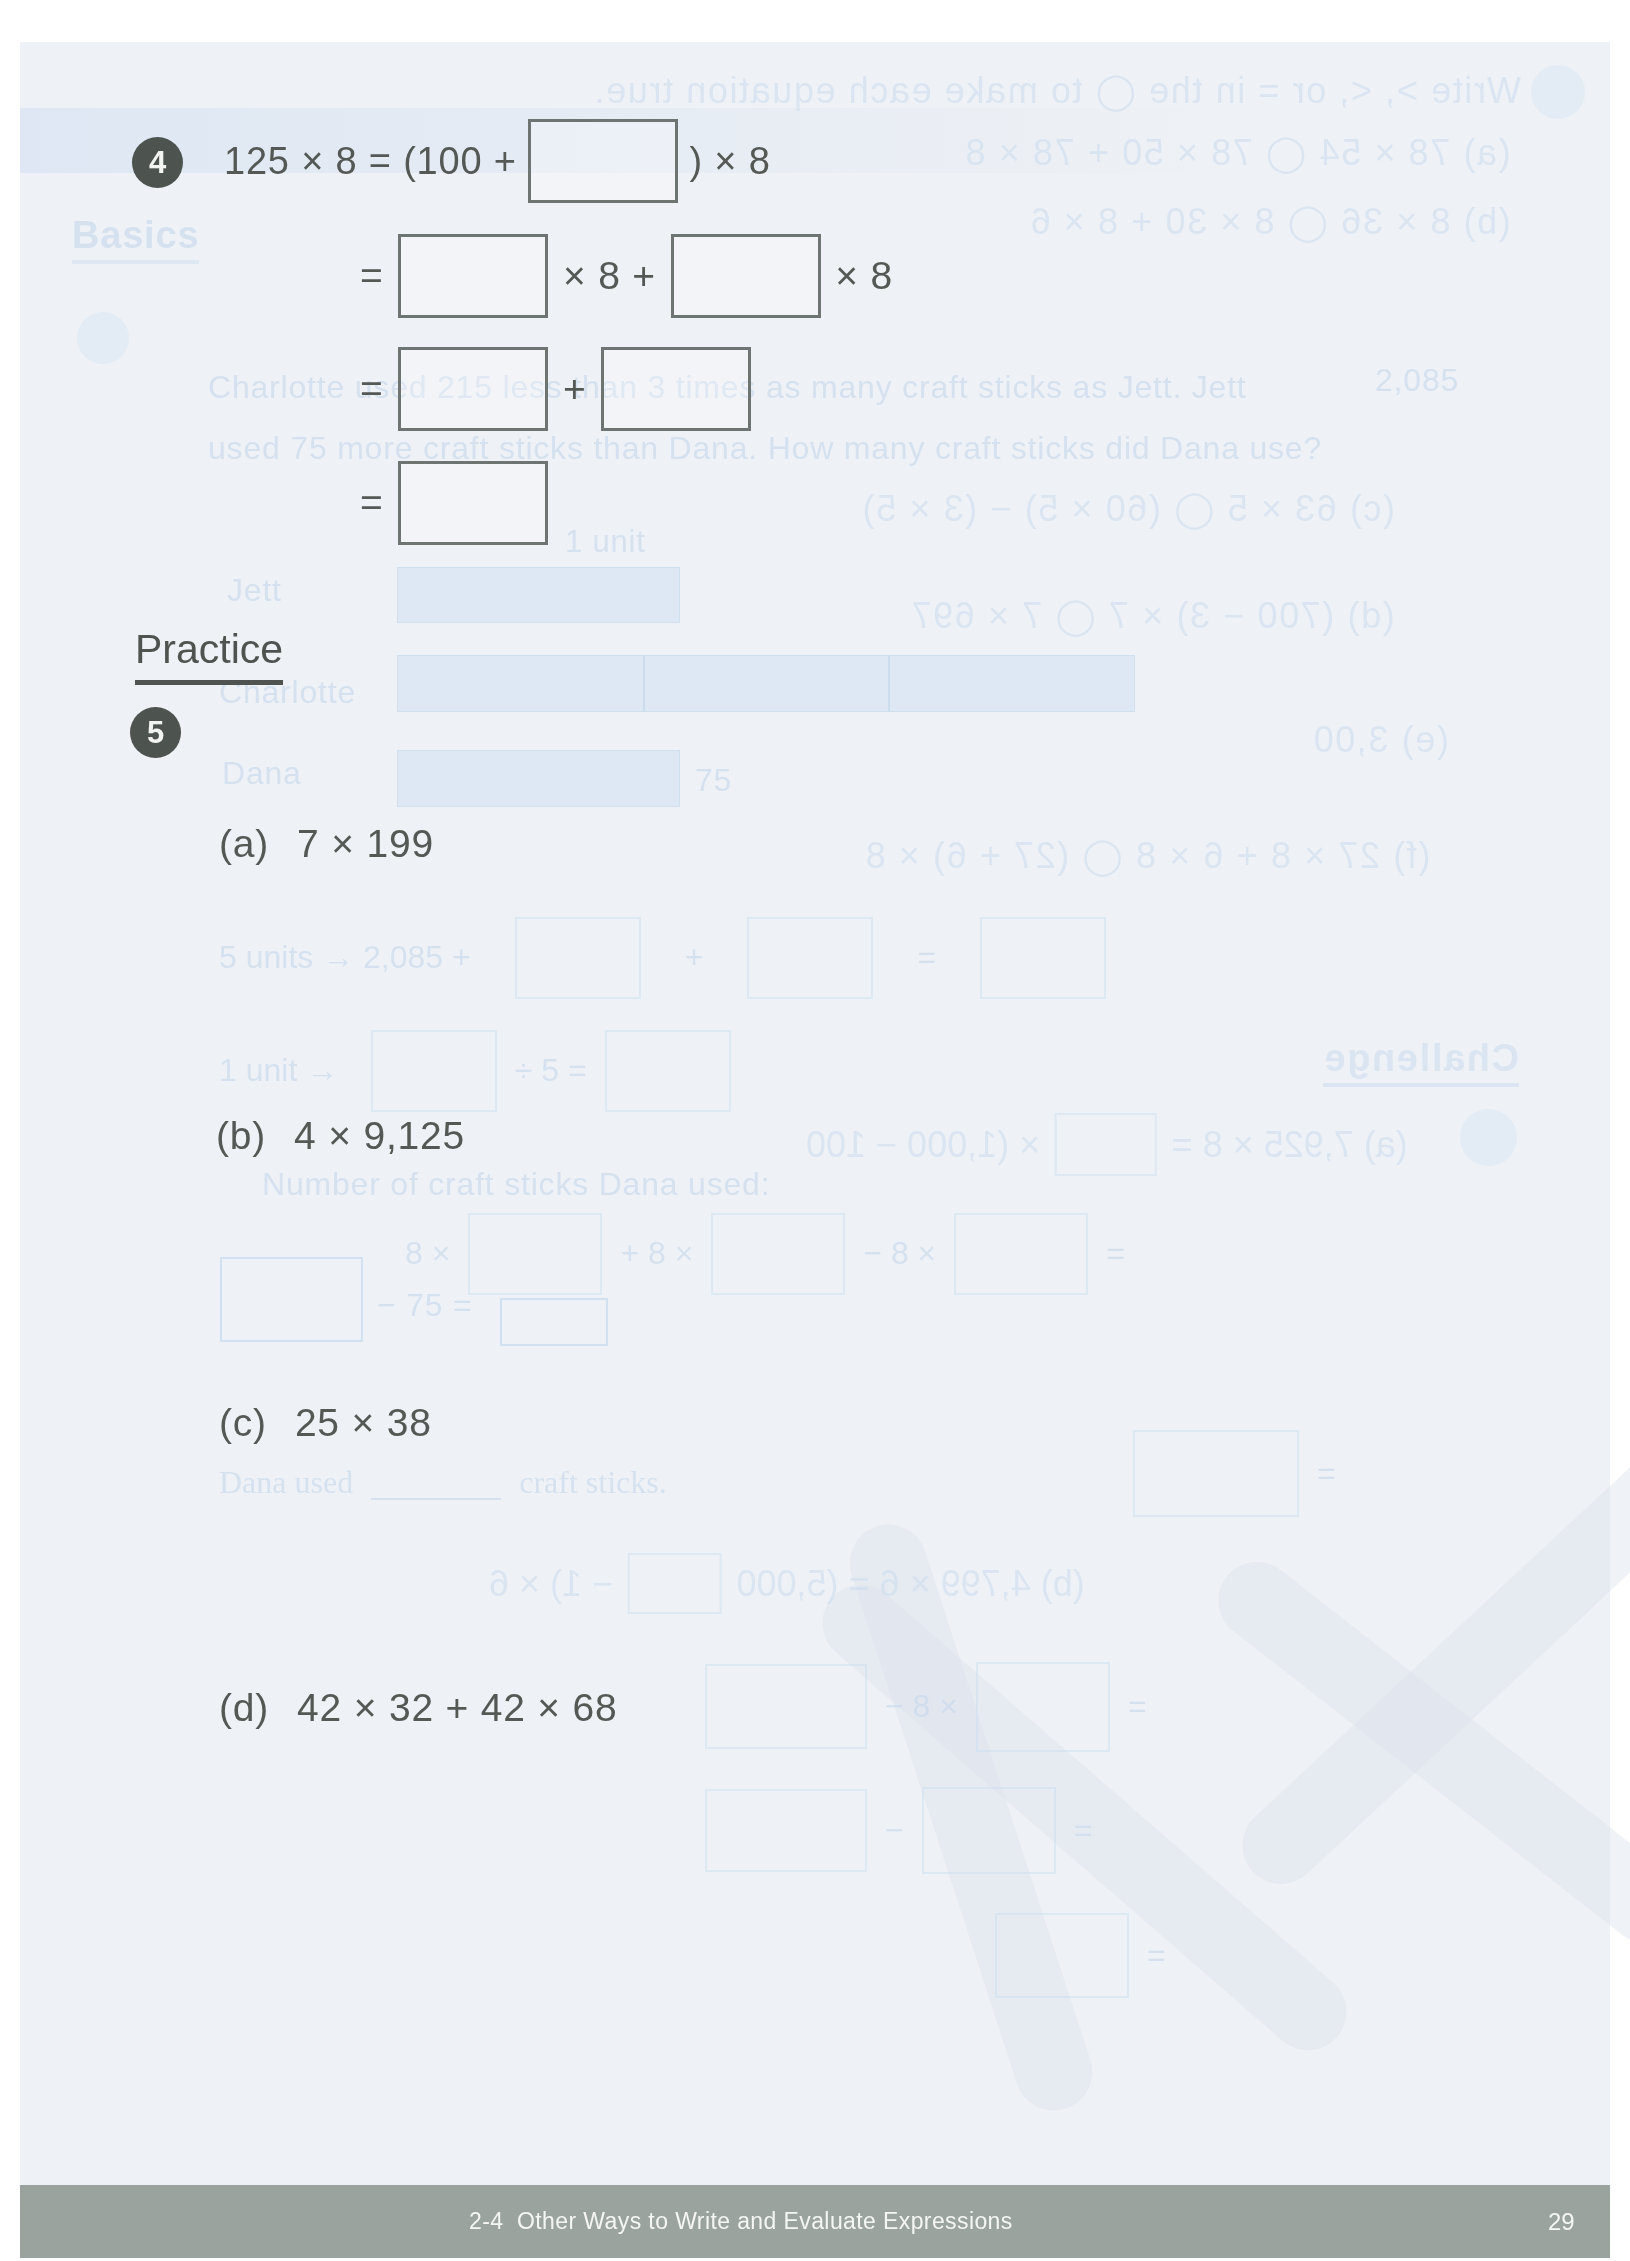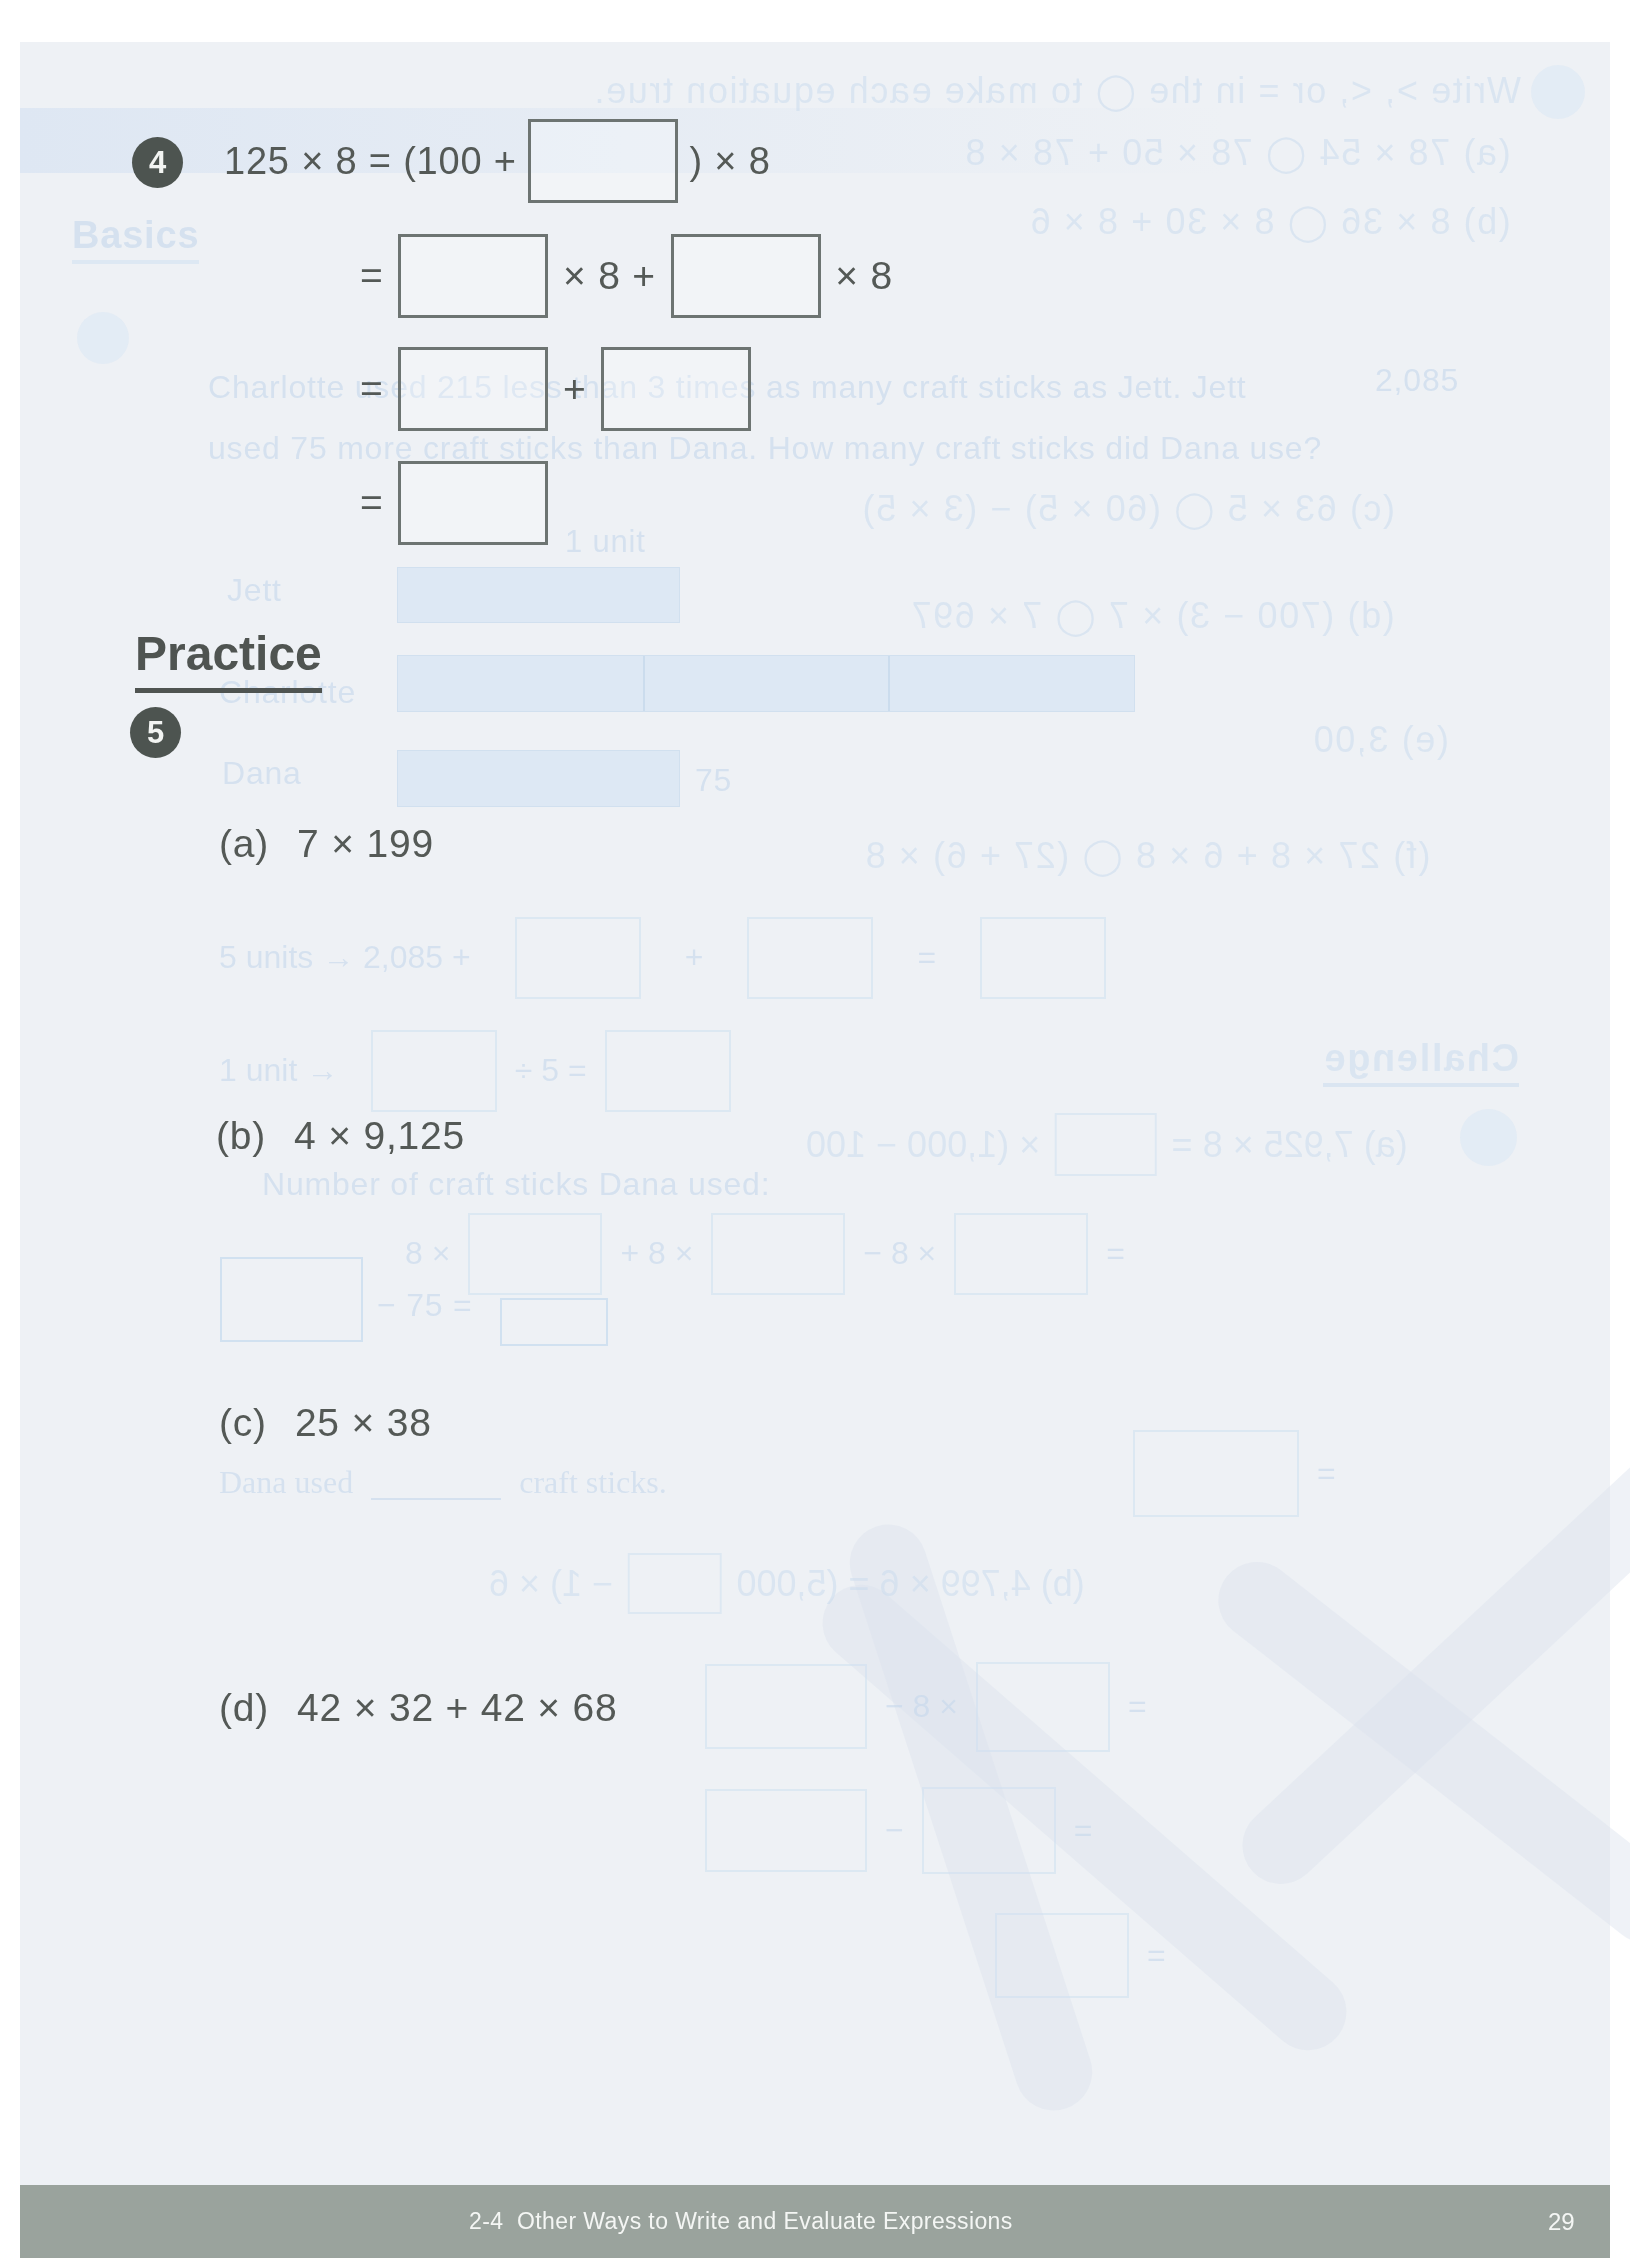--- a/index.html
+++ b/index.html
@@ -8,21 +8,21 @@
   #paper{position:absolute;left:20.4px;top:42px;width:1590px;height:2216px;background:#eef1f5;}
   .band{position:absolute;left:20.4px;top:108px;width:1207px;height:65px;
         background:linear-gradient(to right, rgba(198,216,240,.40), rgba(198,216,240,0));}
 
   
   .badge{position:absolute;width:51px;height:51px;border-radius:50%;background:#4d5450;
          color:#f2f4f2;font-weight:bold;font-size:31px;display:flex;align-items:center;justify-content:center;}
   .row{position:absolute;display:flex;align-items:center;}
   .t48{font-size:39px;letter-spacing:0.8px;white-space:pre;}
   .wbox{width:144px;height:78px;border:3.3px solid #6d7472;background:rgba(255,255,255,.25);flex:0 0 auto;}
-  .heading{position:absolute;font-size:48px;font-weight:bold;color:#4f5451;
+  .heading{position:absolute;font-size:41px;font-weight:normal;color:#4f5451;
            border-bottom:5.7px solid #4f5451;padding-bottom:6.5px;}
   .instr{position:absolute;font-size:35px;letter-spacing:0.4px;white-space:pre;}
   .item{position:absolute;display:flex;gap:28px;font-size:39px;letter-spacing:0.8px;white-space:pre;}
 
   
   .ghost{position:absolute;color:#c6d8ec;opacity:.62;white-space:pre;letter-spacing:0.8px;}
   .g39{font-size:32px;}
   .g42{font-size:34px;}
   .gheading{font-weight:bold;border-bottom:4.1px solid #d4e3f2;padding-bottom:3.3px;}
   .gbar{position:absolute;background:#d9e6f4;border:1.6px solid #cadcee;opacity:.8;}

